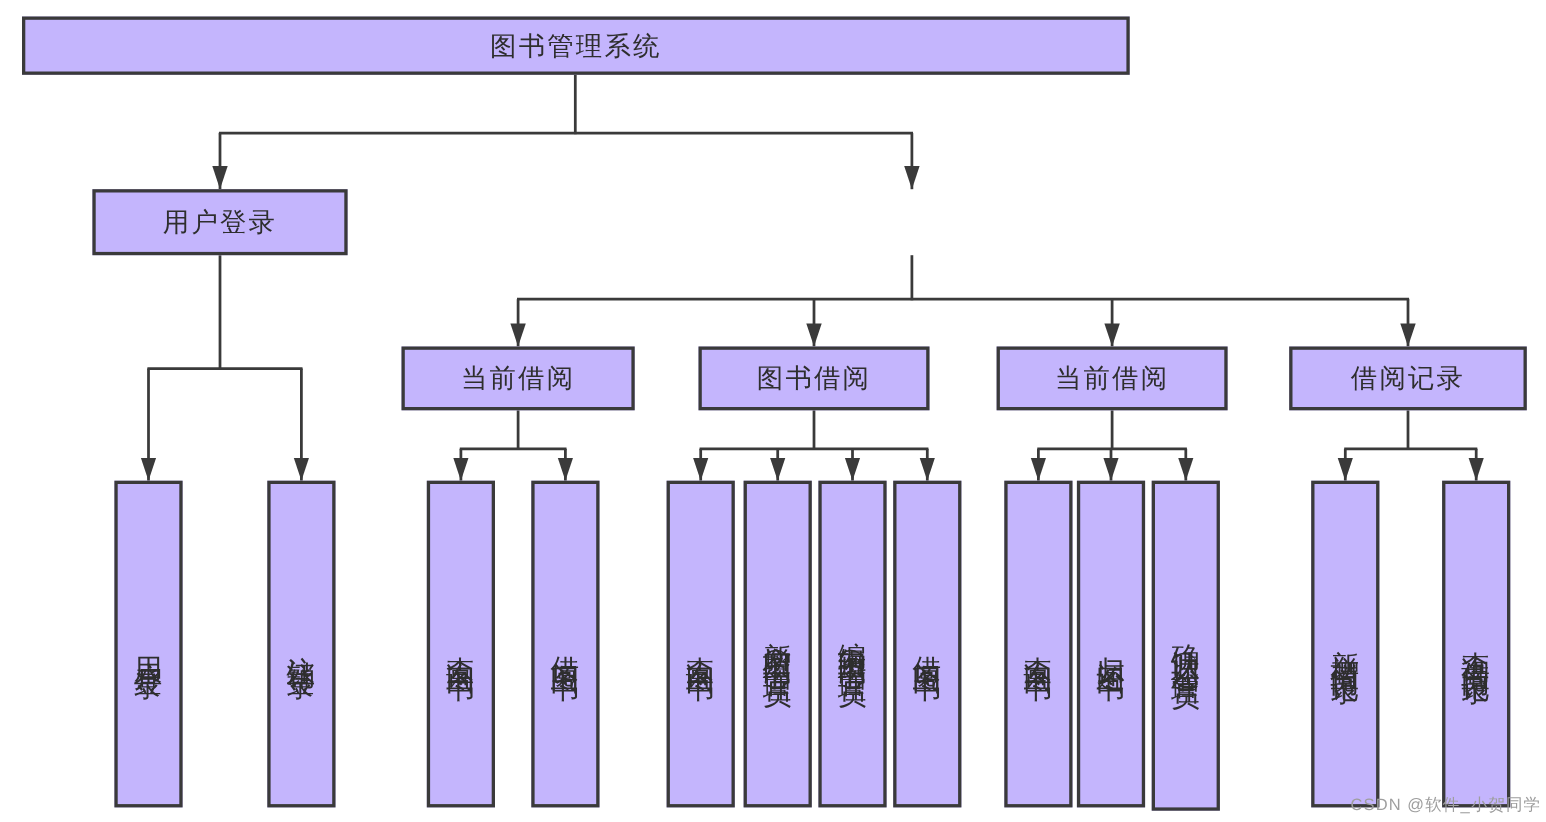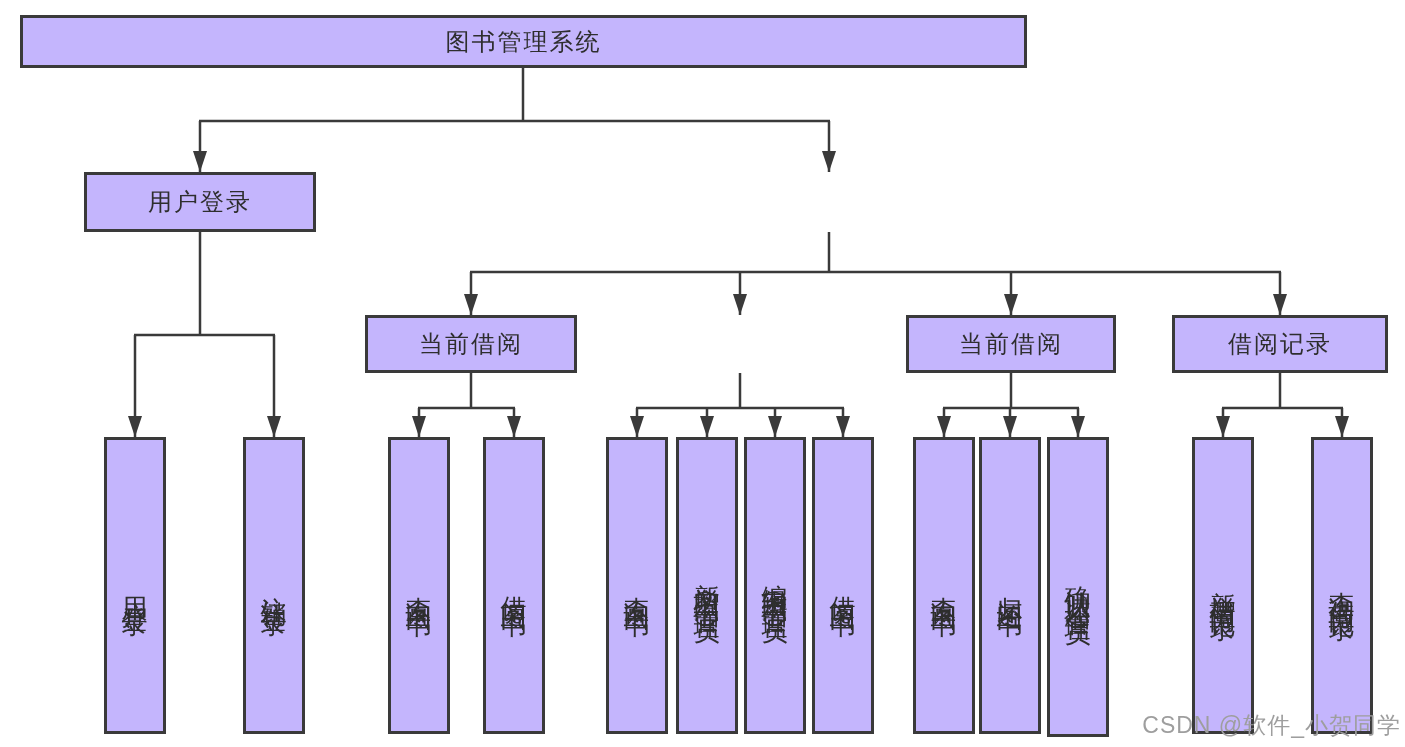--- a/index.html
+++ b/index.html
@@ -13,21 +13,21 @@
     border:3px solid #3a3a3a;display:flex;align-items:center;justify-content:center;
   }
   .hlabel{font-size:24px;letter-spacing:2px;white-space:nowrap;}
   .root .hlabel{font-size:24px;}
   .leaf{justify-content:center;align-items:center;}
   .vtext{
     writing-mode:vertical-rl;text-orientation:mixed;
     font-size:26px;letter-spacing:5px;line-height:1;white-space:nowrap;
   }
   .watermark{
-    position:absolute;right:4px;bottom:6px;font-size:23px;color:#9e9e9e;
+    position:absolute;right:4px;bottom:6px;font-size:15px;color:#9e9e9e;
     letter-spacing:1px;white-space:nowrap;
   }
 </style>
 </head>
 <body>
 
 <div class="canvas">
 
   <svg class="wires" viewBox="0 0 1405 747" xmlns="http://www.w3.org/2000/svg">
     <defs>
@@ -83,20 +83,23 @@
     <span class="hlabel">图书管理系统</span>
   </div>
 
   <div class="box" style="left:84px;top:172px;width:232px;height:60px">
     <span class="hlabel">用户登录</span>
   </div>
 
   <div class="box" style="left:365px;top:315px;width:212px;height:58px">
     <span class="hlabel">当前借阅</span>
   </div>
+  <div class="box" style="left:635px;top:315px;width:210px;height:58px">
+    <span class="hlabel">图书借阅</span>
+  </div>
   <div class="box" style="left:1172px;top:315px;width:216px;height:58px">
     <span class="hlabel">借阅记录</span>
   </div>
   <div class="box" style="left:906px;top:315px;width:210px;height:58px">
     <span class="hlabel">当前借阅</span>
   </div>
 
   <div class="box leaf" style="left:104px;top:437px;width:62px;height:297px">
     <span class="vtext">用户登录</span>
   </div>

